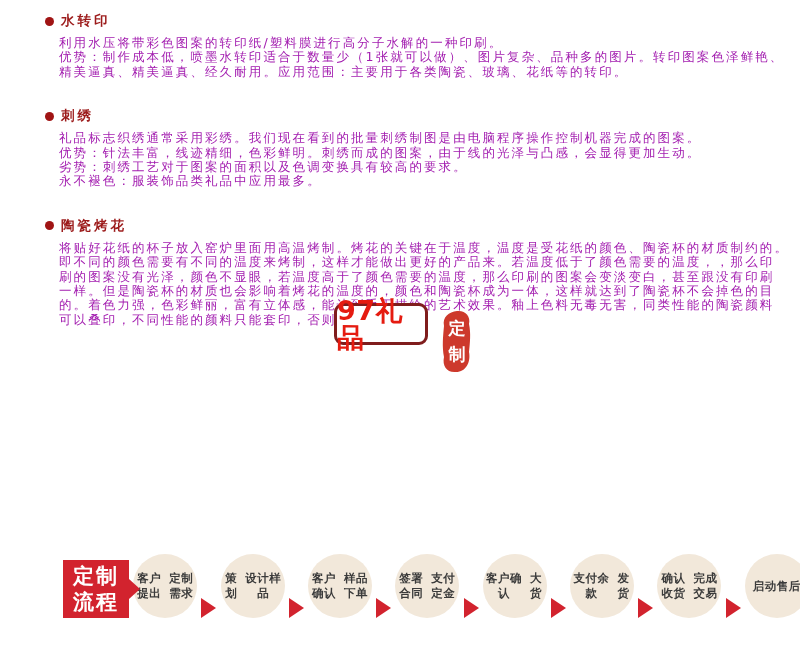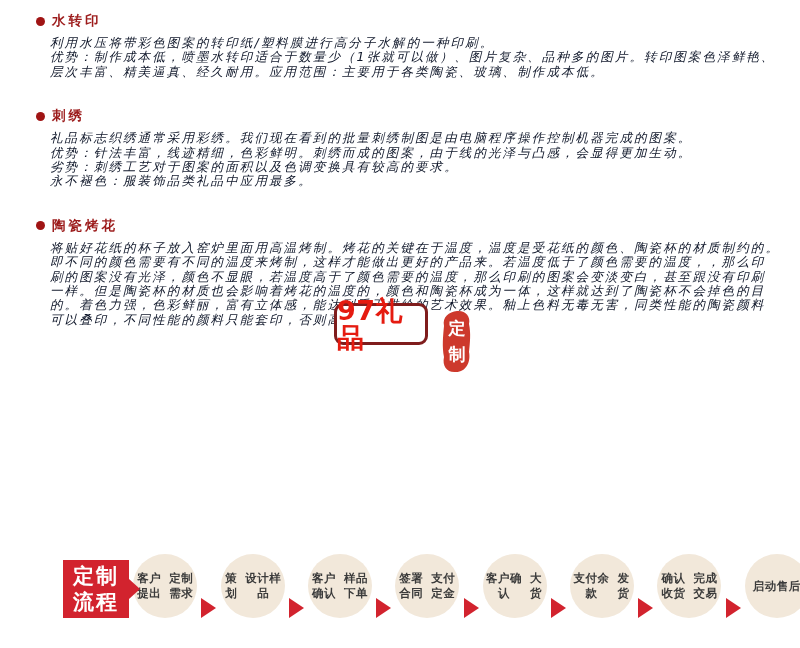--- a/index.html
+++ b/index.html
@@ -6,36 +6,36 @@
   body{
     width:800px;height:648px;
     background:#ffffff;
     font-family:"DejaVu Sans","Liberation Sans",sans-serif;
     overflow:hidden;
   }
   .page{position:relative;width:800px;height:648px;background:#fff;}
 
   
   .sections{position:absolute;left:0;top:12px;width:800px;}
-  .section{margin:0 0 0 0;padding:0 10px 0 36px;}
+  .section{margin:0 0 0 0;padding:0 10px 0 45px;}
   .section + .section{margin-top:28px;}
   .sec-head{display:flex;align-items:center;height:18px;margin-bottom:6px;}
   .bullet{
     width:9px;height:9px;border-radius:50%;
     background:#a01414;display:inline-block;flex:0 0 auto;
   }
   .sec-title{
     margin-left:7px;
     color:#9c1b1b;font-size:13.5px;font-weight:bold;letter-spacing:3px;
     white-space:nowrap;
   }
   .sec-body{padding-left:14px;}
   .line{
-    color:#0f172a;font-size:12.5px;line-height:14.4px;
-    letter-spacing:2.1px;white-space:nowrap;font-style:italic;
+    color:#a21caf;font-size:12.5px;line-height:14.4px;
+    letter-spacing:2.1px;white-space:nowrap;
   }
 
   
   .wm-badge{
     position:absolute;left:334px;top:303px;width:88px;height:36px;
     background:#ffffff;border:3px solid #7f1d1d;border-radius:9px;
     color:#e51b10;font-size:27px;font-weight:bold;letter-spacing:0.5px;
     display:flex;align-items:center;justify-content:center;
     line-height:1;z-index:5;
   }
@@ -82,21 +82,21 @@
   <div class="sections">
 
     <div class="section">
       <div class="sec-head">
         <span class="bullet"></span>
         <span class="sec-title">水转印</span>
       </div>
       <div class="sec-body">
         <div class="line">利用水压将带彩色图案的转印纸/塑料膜进行高分子水解的一种印刷。</div>
         <div class="line">优势：制作成本低，喷墨水转印适合于数量少（1张就可以做）、图片复杂、品种多的图片。转印图案色泽鲜艳、</div>
-        <div class="line">层次丰富、精美逼真、经久耐用。应用范围：主要用于各类陶瓷、玻璃、制作成本低。</div>
+        <div class="line">精美逼真、精美逼真、经久耐用。应用范围：主要用于各类陶瓷、玻璃、花纸等的转印。</div>
       </div>
     </div>
 
     <div class="section">
       <div class="sec-head">
         <span class="bullet"></span>
         <span class="sec-title">刺绣</span>
       </div>
       <div class="sec-body">
         <div class="line">礼品标志织绣通常采用彩绣。我们现在看到的批量刺绣制图是由电脑程序操作控制机器完成的图案。</div>

